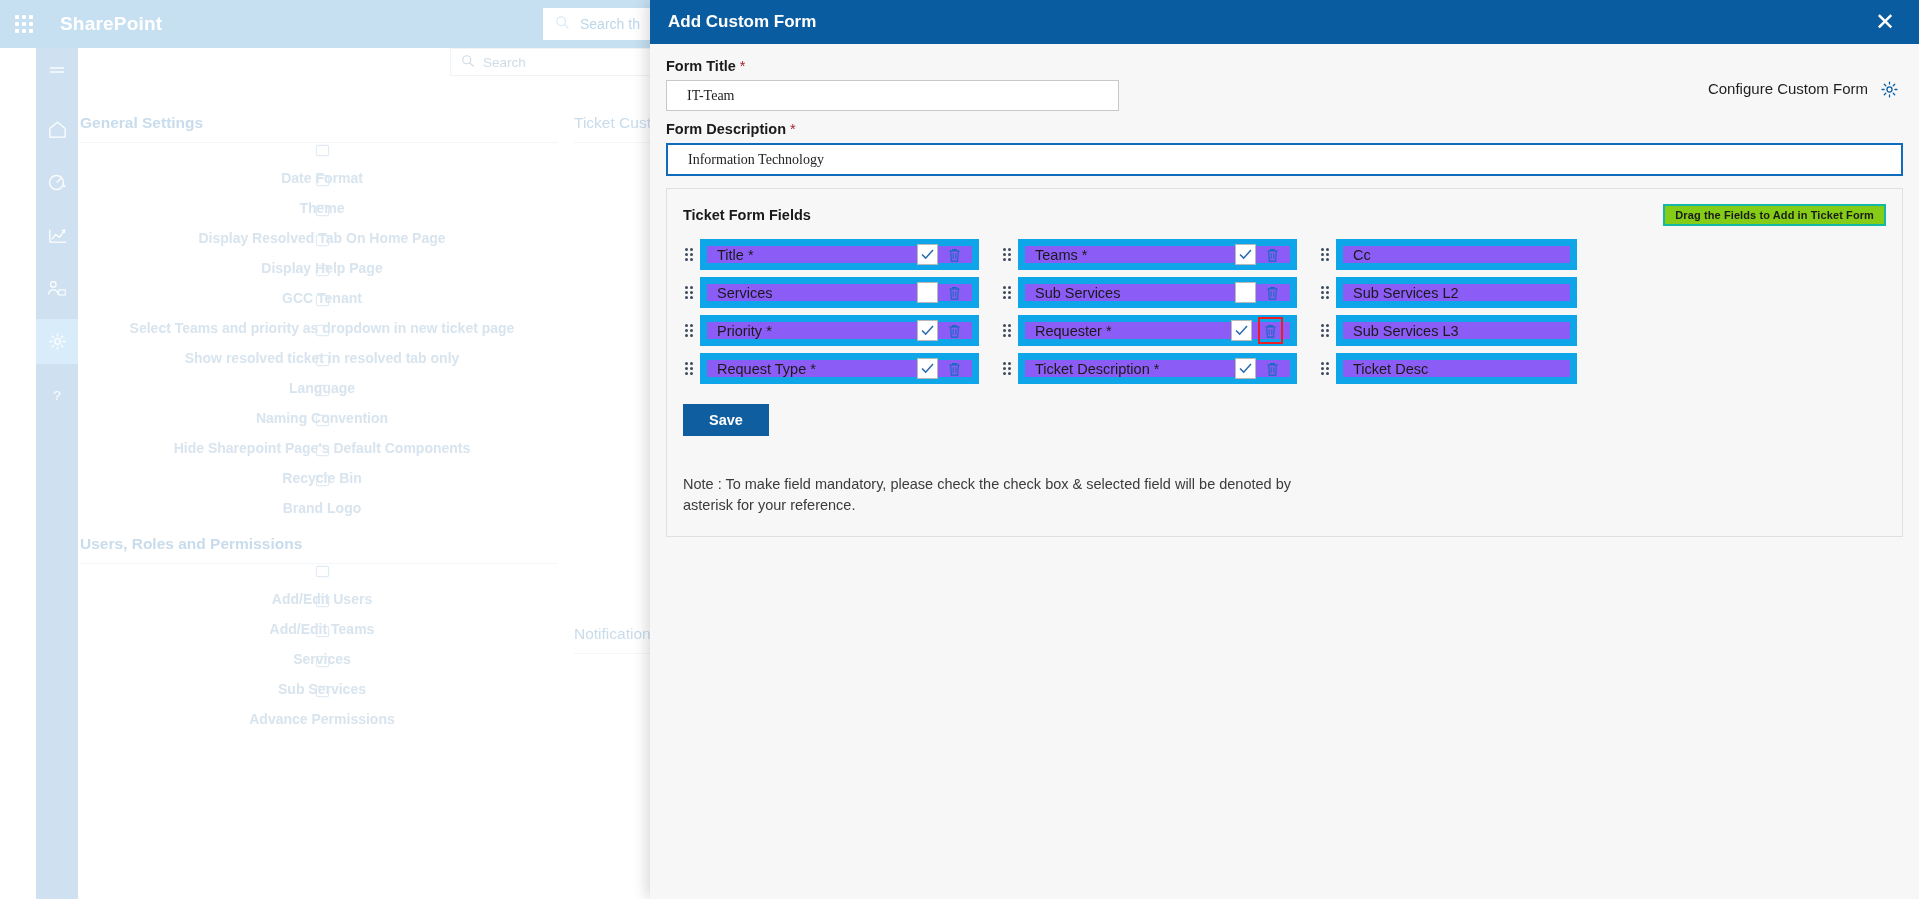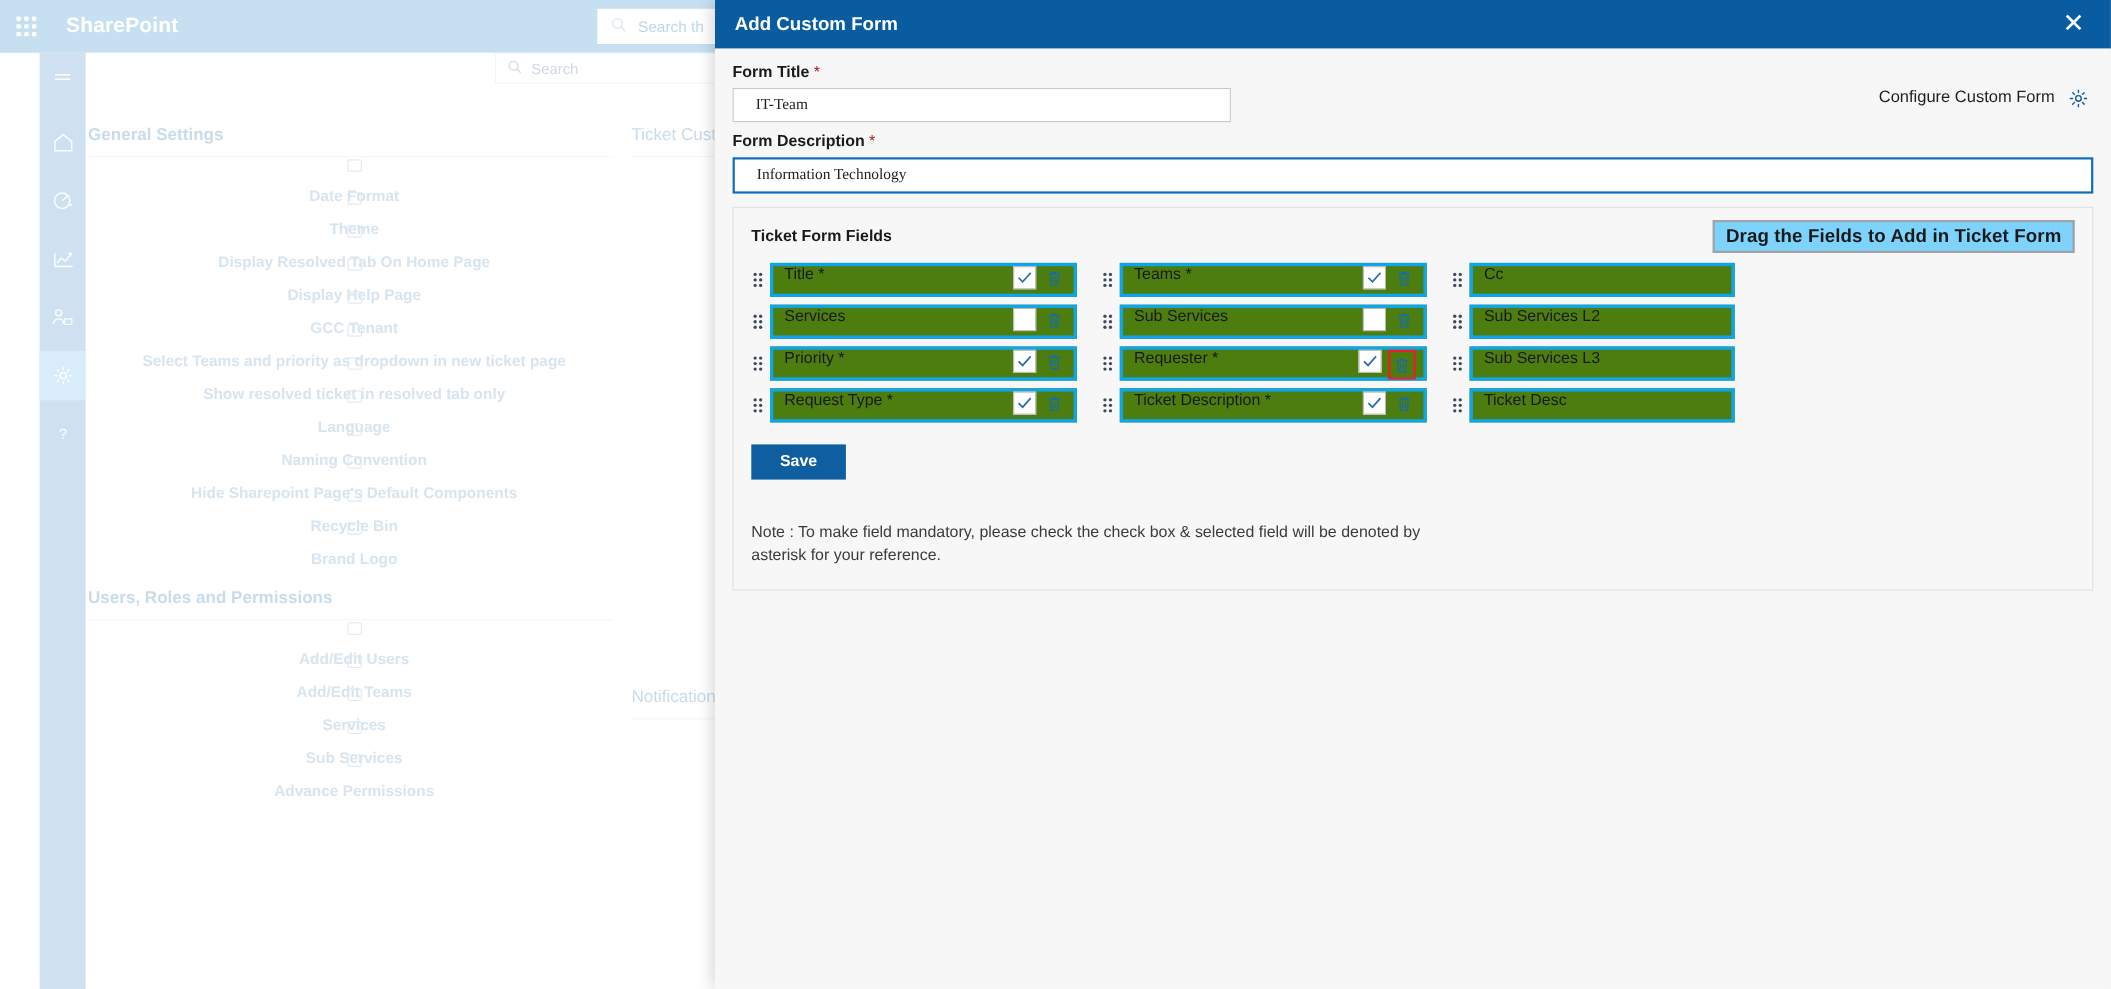--- a/index.html
+++ b/index.html
@@ -140,43 +140,43 @@
     background: #f7f7f7;
     padding: 14px 16px 20px 16px;
     position: relative;
   }
   .panel-head {
     display: flex; align-items: center; justify-content: space-between;
     margin-bottom: 12px; height: 24px;
   }
   .panel-title { font-size: 14.5px; font-weight: bold; color: #1a1a1a; }
   .drag-hint {
-    border: 2px solid #a3a3a3; background: #7dd3fc;
-    font-size: 17px; font-weight: bold; color: #1a1a1a;
+    border: 2px solid #14b8a6; background: #84cc16;
+    font-size: 11px; font-weight: bold; color: #1a1a1a;
     padding: 3px 10px; letter-spacing: .1px;
   }
 
   .fields-grid {
     display: grid;
     grid-template-columns: 296px 296px 258px;
     column-gap: 22px; row-gap: 7px;
   }
   .field-item { display: flex; align-items: center; gap: 5px; }
   .drag-dots {
     width: 12px; height: 18px; flex: 0 0 12px;
     display: grid; grid-template-columns: repeat(2,3px);
     grid-template-rows: repeat(3,3px); gap: 2px;
     align-content: center; justify-content: center;
     cursor: grab;
   }
   .drag-dots i { width: 3px; height: 3px; background: #3d4a5c; border-radius: 50%; display:block; }
   .field-box {
     flex: 1 1 auto; height: 31px;
-    border: 3px solid #0ea5e9; background: #4d7c0f;
-    display: flex; 
+    border: 7px solid #0ea5e9; background: #8b5cf6;
+    display: flex; align-items: center;
     padding: 0 7px 0 10px; gap: 6px;
   }
   .field-name { flex: 1 1 auto; font-size: 14.5px; color: #1a1a1a; white-space: nowrap; }
   .mand-box {
     width: 21px; height: 21px; border: 1px solid #b9b9b9;
     background: #ffffff; flex: 0 0 21px;
     display: flex; align-items: center; justify-content: center;
   }
   .mand-box svg { display: block; }
   .trash-btn {

